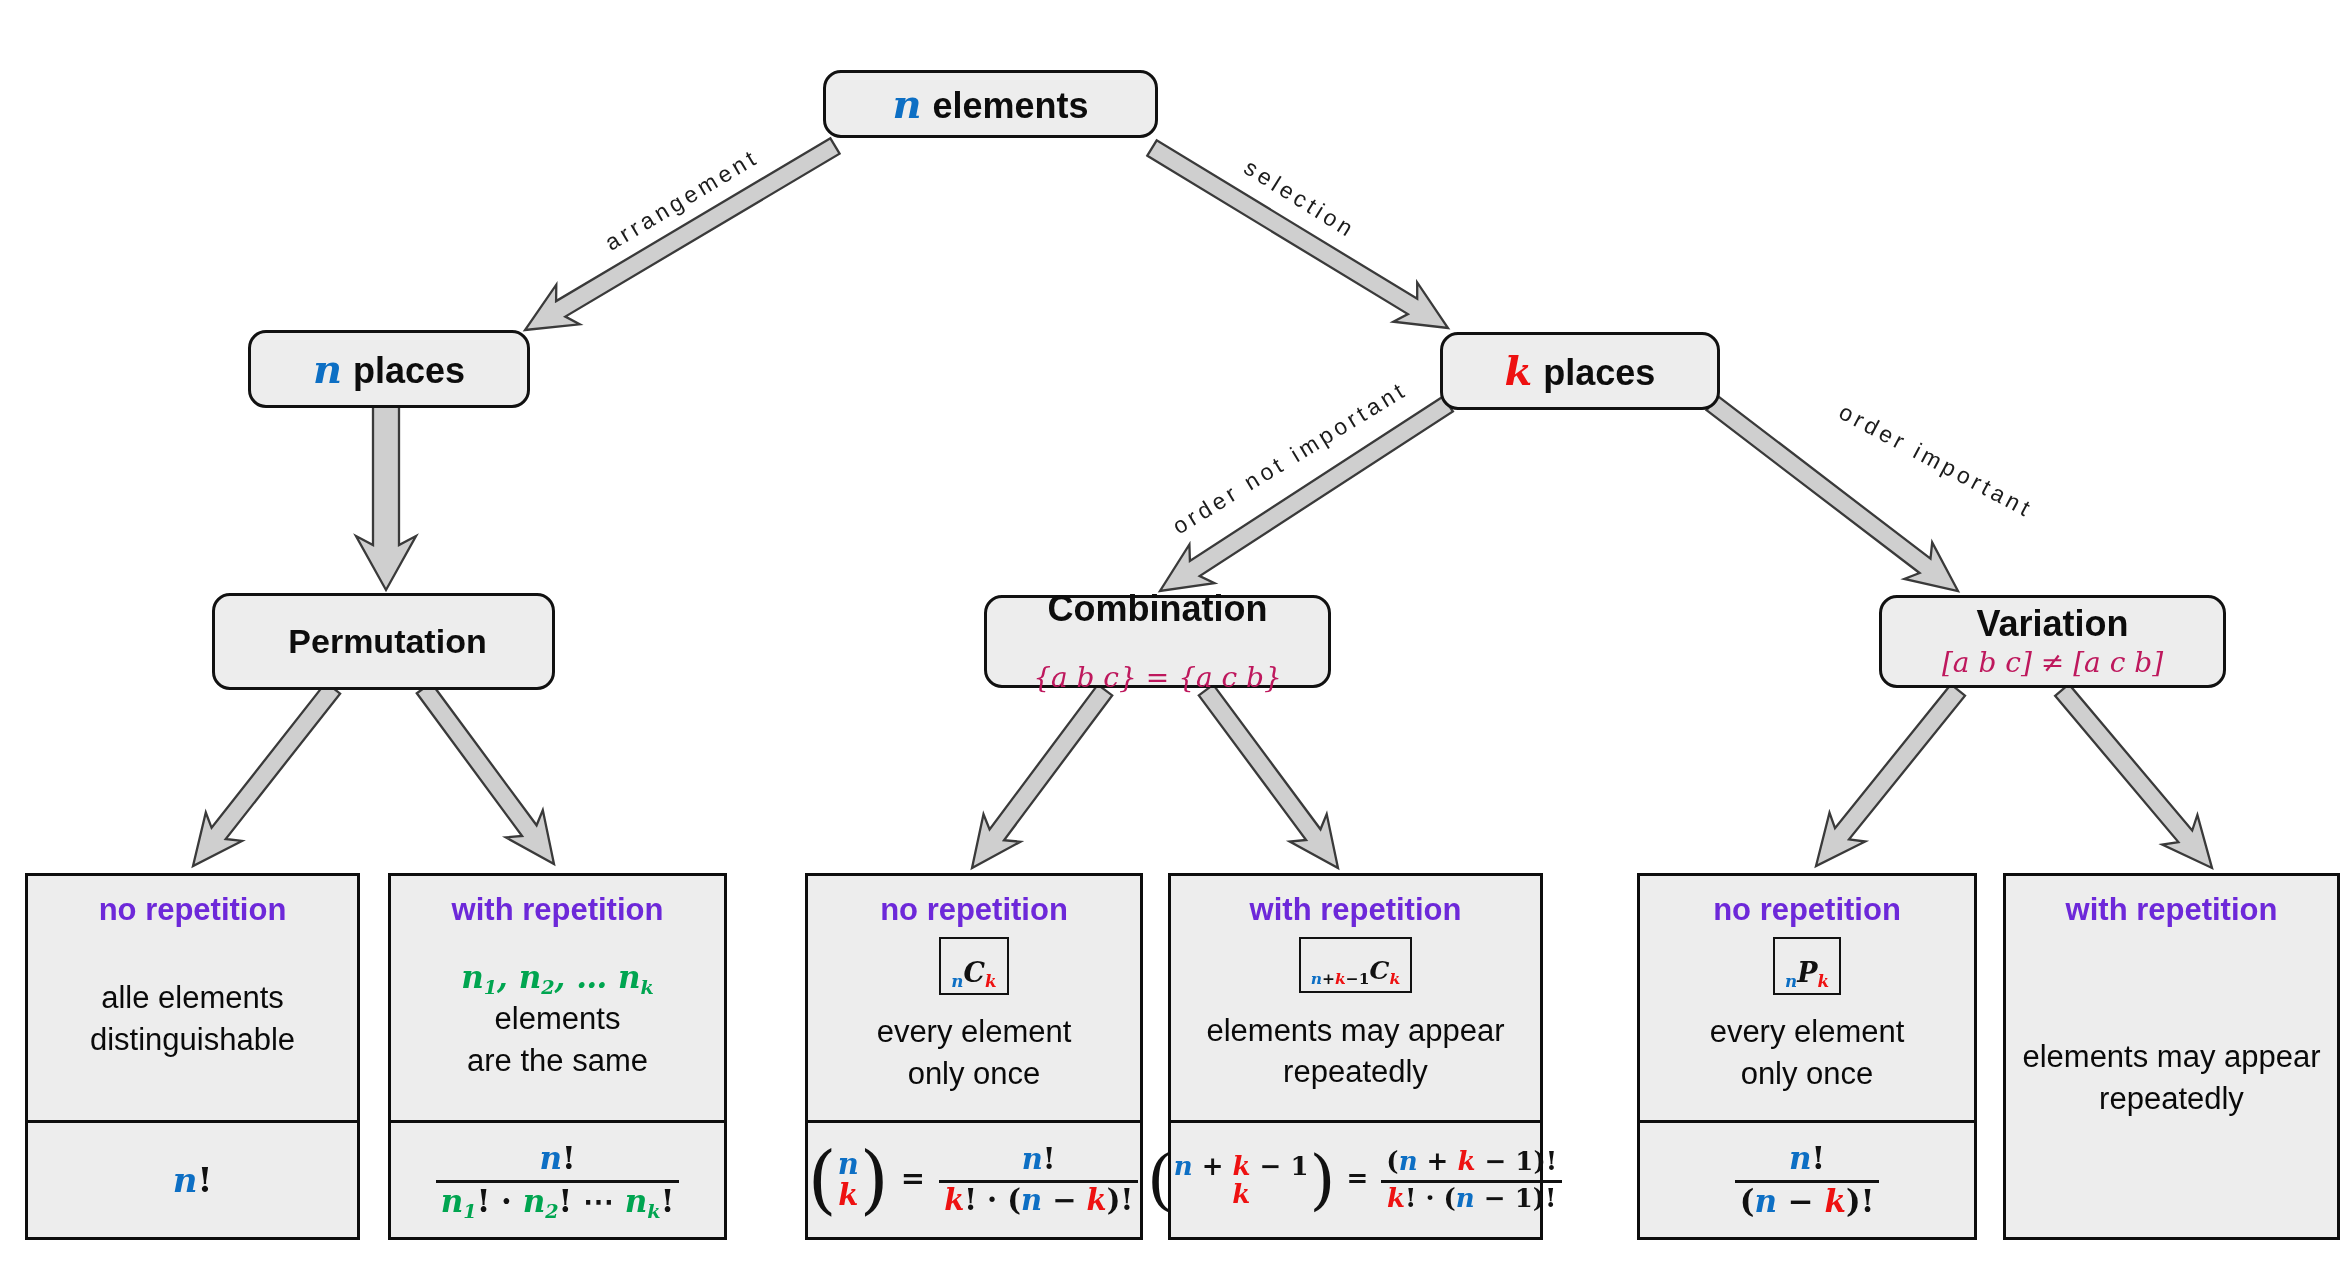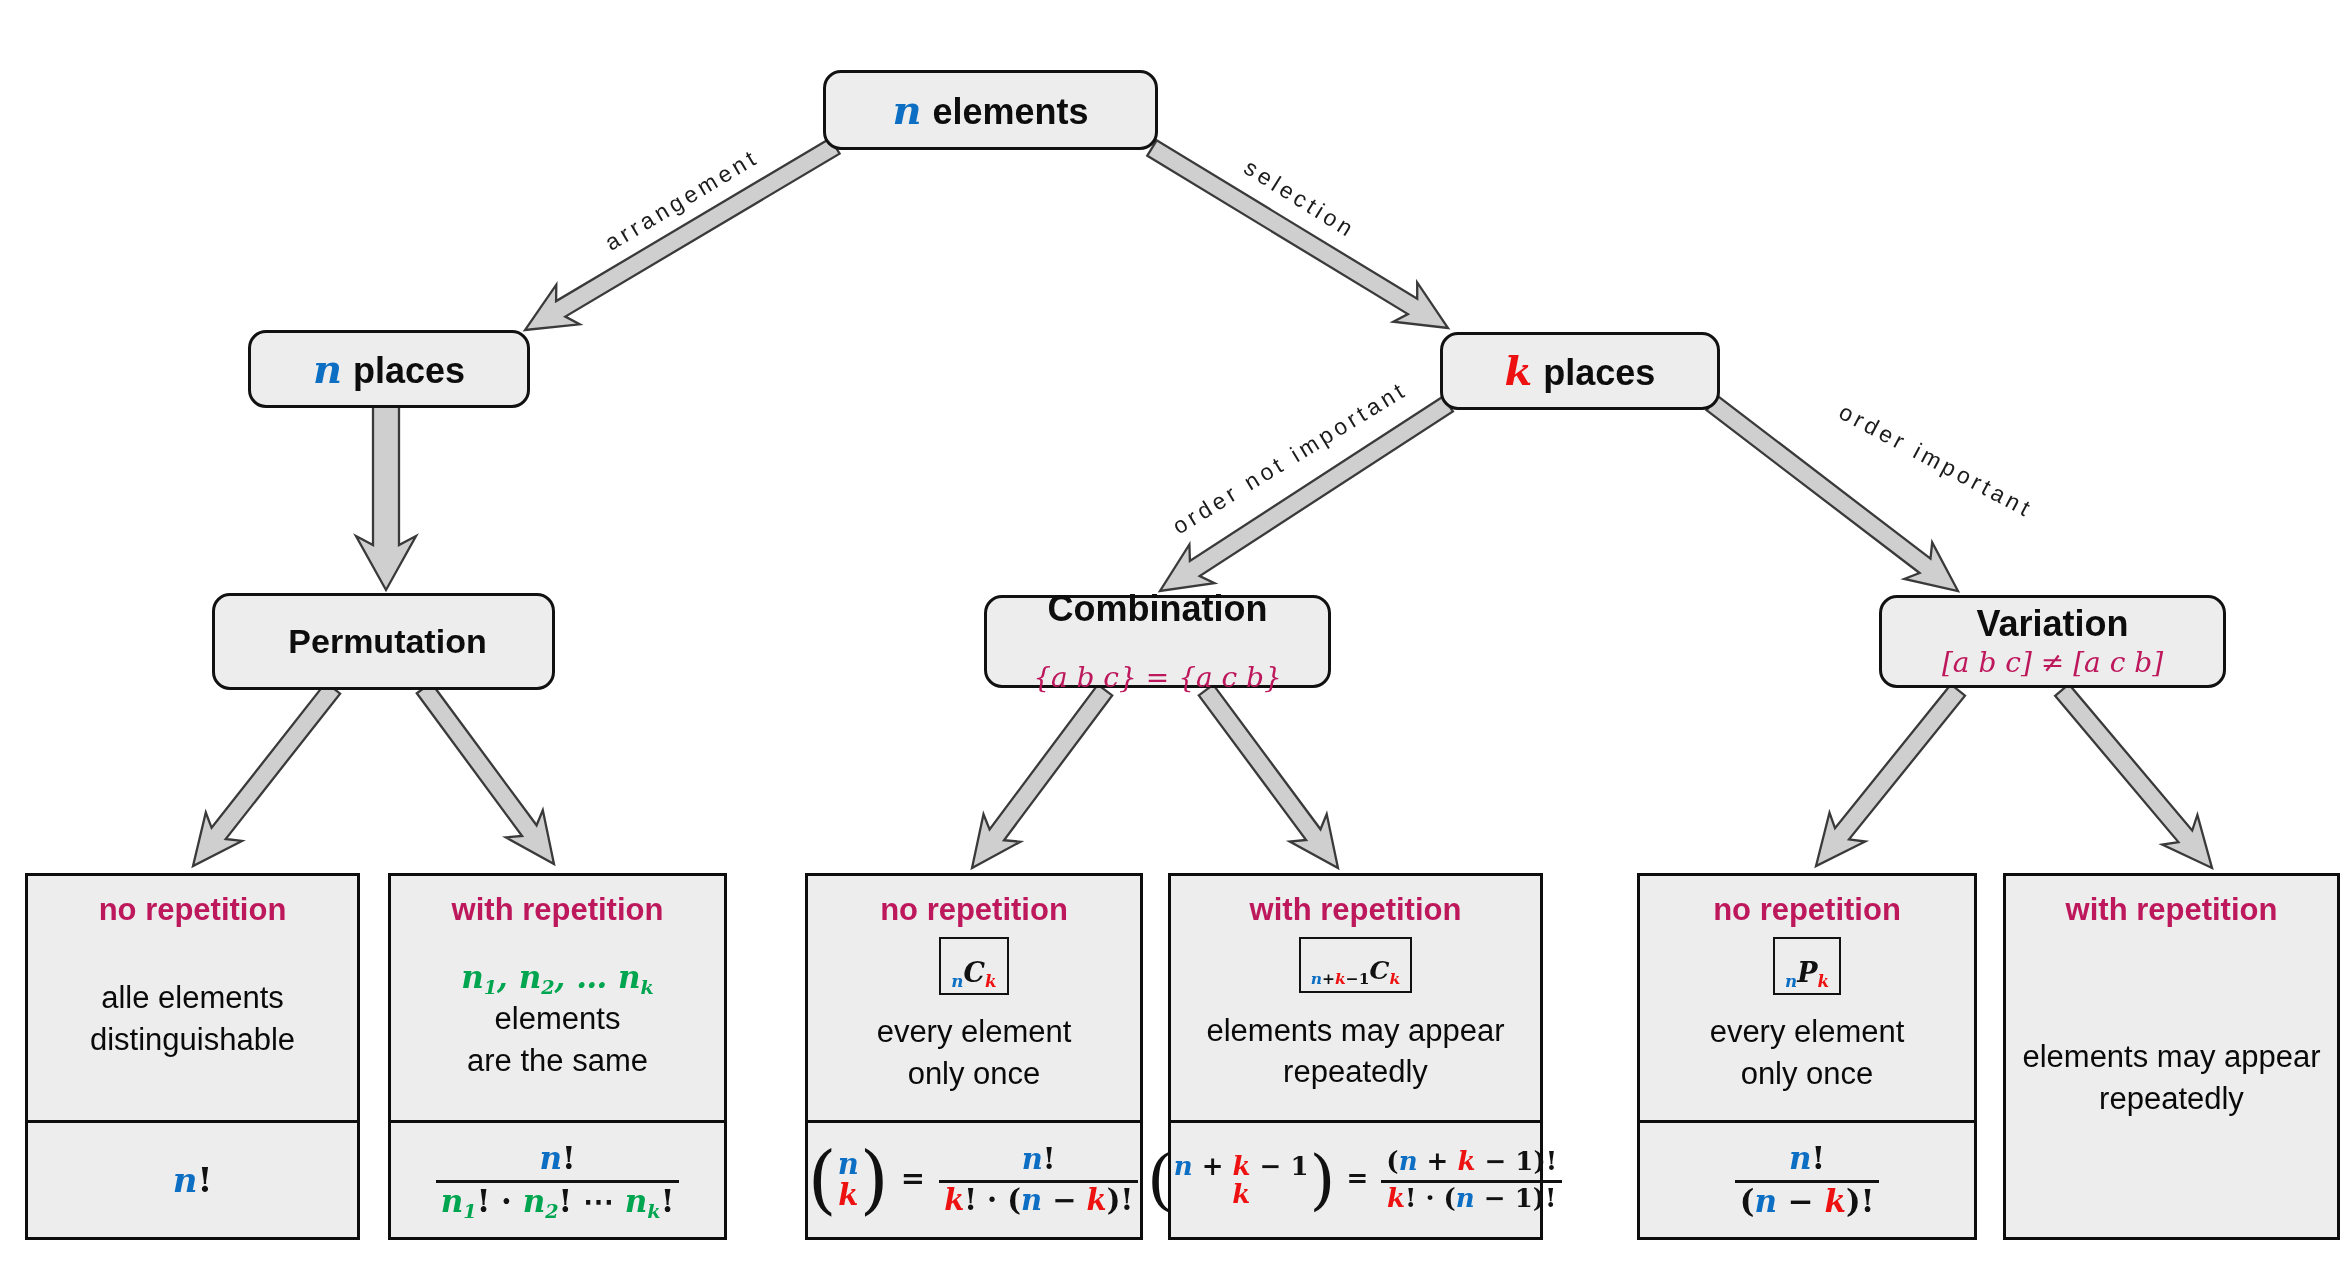--- a/index.html
+++ b/index.html
@@ -21,21 +21,21 @@
   .v-g{color:var(--green);font-style:italic;}
   .v-b{color:#111;font-style:italic;}
   .subtitle{font-family:"DejaVu Serif",serif;font-style:italic;font-size:28px;color:#be185d;margin-top:3px;white-space:nowrap;}
 
   .edge-label{position:absolute;z-index:3;font-size:23px;letter-spacing:4px;color:#1c1c1c;
               white-space:nowrap;transform-origin:center;}
 
   .leaf{position:absolute;top:873px;height:367px;z-index:2;background:var(--fill);
         border:3px solid #0d0d0d;display:flex;flex-direction:column;}
   .leaf-top{flex:1 1 auto;display:flex;flex-direction:column;align-items:center;padding:16px 8px 10px;overflow:hidden;}
-  .leaf-header{font-weight:bold;font-size:31px;color:#be185d;white-space:nowrap;}
+  .leaf-header{font-weight:bold;font-size:31px;color:#6d28d9;white-space:nowrap;}
   .symbol-box{margin-top:9px;border:2px solid #111;padding:16px 10px 3px;background:transparent;
               font-family:"DejaVu Serif",serif;font-weight:bold;font-size:27px;color:#111;line-height:1.3;}
   .leaf-desc{margin:auto 0;font-size:31px;text-align:center;line-height:1.34;color:#0a0a0a;}
   .desc-math{font-family:"DejaVu Serif",serif;font-weight:bold;}
   .leaf-bottom{height:117px;flex:0 0 117px;border-top:3px solid #0d0d0d;
                display:flex;align-items:center;justify-content:center;}
   .formula{font-family:"DejaVu Serif",serif;font-weight:bold;font-size:31px;color:#111;
            text-align:center;white-space:nowrap;}
   .formula.small{font-size:26px;}
 
@@ -60,21 +60,21 @@
       <polygon points="1443.1,396.5 1189.9,560.9 1189.4,544.5 1160.0,591.0 1214.5,583.1 1199.7,576.0 1452.9,411.5" class="arrow"></polygon>
       <polygon points="1706.5,410.2 1919.6,573.0 1904.3,578.9 1958.0,591.0 1932.2,542.4 1930.5,558.7 1717.5,395.8" class="arrow"></polygon>
       <polygon points="325.9,682.4 211.6,827.8 205.8,812.5 193.0,866.0 242.0,840.9 225.7,839.0 340.1,693.6" class="arrow"></polygon>
       <polygon points="416.8,693.3 522.1,836.0 505.8,837.4 554.0,864.0 542.8,810.1 536.6,825.3 431.2,682.7" class="arrow"></polygon>
       <polygon points="1097.8,684.6 989.6,829.4 983.5,814.2 972.0,868.0 1020.4,841.7 1004.0,840.2 1112.2,695.4" class="arrow"></polygon>
       <polygon points="1198.8,695.4 1306.1,840.0 1289.7,841.5 1338.0,868.0 1326.7,814.1 1320.5,829.3 1213.2,684.6" class="arrow"></polygon>
       <polygon points="1951.0,684.3 1835.0,828.1 1829.5,812.6 1816.0,866.0 1865.3,841.5 1849.0,839.4 1965.0,695.7" class="arrow"></polygon>
       <polygon points="2055.1,695.8 2178.4,842.1 2162.2,844.6 2212.0,868.0 2197.4,814.9 2192.2,830.5 2068.9,684.2" class="arrow"></polygon>
     </svg>
 
-  <div class="node" style="left:823px;top:70px;width:335px;height:80px;">
+  <div class="node" style="left:823px;top:70px;width:335px;height:68px;">
     <div class="ntitle"><span class="mvar v-n">n</span><span>elements</span></div>
   </div>
 
   <div class="node" style="left:1440px;top:332px;width:280px;height:78px;">
     <div class="ntitle"><span class="mvar v-k">k</span><span>places</span></div>
   </div>
   <div class="node" style="left:248px;top:330px;width:282px;height:78px;">
     <div class="ntitle"><span class="mvar v-n">n</span><span>places</span></div>
   </div>
 

